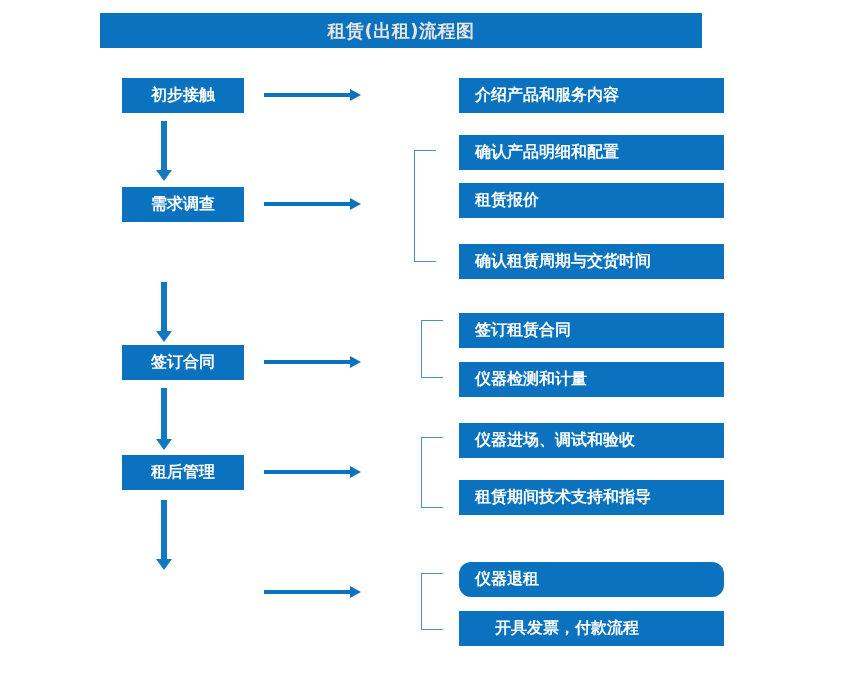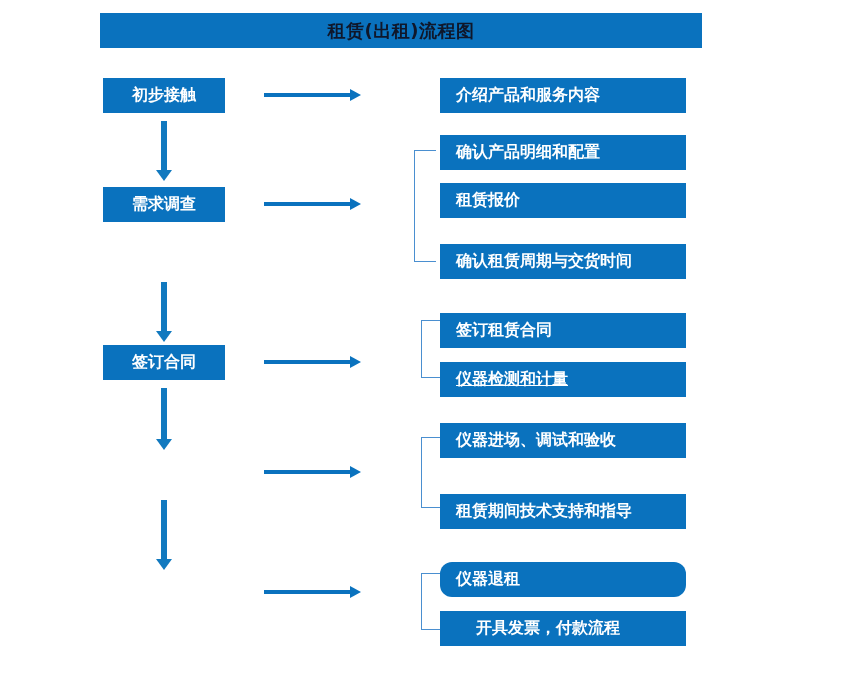--- a/index.html
+++ b/index.html
@@ -20,46 +20,47 @@
     width: 844px;
     height: 688px;
   }
   .title-bar {
     position: absolute;
     left: 100px;
     top: 13px;
     width: 602px;
     height: 35px;
     background: #0a72be;
-    color: #0f172a;
+    color: #e5e5e5;
     font-size: 18px;
     font-weight: bold;
     display: flex;
     align-items: center;
     justify-content: center;
     letter-spacing: 0.5px;
   }
   .box {
     position: absolute;
     background: #0a72be;
     color: #ffffff;
     font-weight: bold;
     display: flex;
     align-items: center;
     box-sizing: border-box;
+    margin-left: 19px;
   }
   .box.left {
     width: 122px;
     height: 35px;
     left: 103px;
     justify-content: center;
     font-size: 16px;
   }
   .box.right {
-    width: 246px;
+    width: 265px;
     height: 35px;
     left: 440px;
     justify-content: flex-start;
     padding-left: 16px;
     font-size: 16px;
   }
   
   .h-arrow {
     position: absolute;
     left: 264px;
@@ -119,20 +120,21 @@
 </head>
 <body>
 
 <div id="canvas">
 
   <div class="title-bar">租赁(出租)流程图</div>
 
   <div class="box left" style="top:78px;">初步接触</div>
   <div class="box left" style="top:187px;">需求调查</div>
   <div class="box left" style="top:345px;">签订合同</div>
+  <div class="box left" style="top:455px;">租后管理</div>
 
   <div class="v-arrow" style="top:121px; height:60px;">
     <div class="shaft" style="height:49px;"></div>
     <div class="head"></div>
   </div>
   <div class="v-arrow" style="top:282px; height:60px;">
     <div class="shaft" style="height:49px;"></div>
     <div class="head"></div>
   </div>
   <div class="v-arrow" style="top:388px; height:62px;">
@@ -170,21 +172,21 @@
   <div class="bracket" style="left:421px; top:437px; height:71px;"></div>
   <div class="bracket" style="left:421px; top:573px; height:57px;"></div>
 
   <div class="box right" style="top:78px;">介绍产品和服务内容</div>
 
   <div class="box right" style="top:135px;text-align:right;">确认产品明细和配置</div>
   <div class="box right" style="top:183px;">租赁报价</div>
   <div class="box right" style="top:244px;">确认租赁周期与交货时间</div>
 
   <div class="box right" style="top:313px;text-align:right;">签订租赁合同</div>
-  <div class="box right" style="top:362px;text-decoration:underline;">仪器检测和计量</div>
+  <div class="box right" style="top:362px;">仪器检测和计量</div>
 
   <div class="box right" style="top:423px;">仪器进场、调试和验收</div>
-  <div class="box right" style="top:494px;">租赁期间技术支持和指导</div>
+  <div class="box right" style="top:480px;">租赁期间技术支持和指导</div>
 
   <div class="box right" style="top:562px;border-radius:12px;">仪器退租</div>
   <div class="box right" style="top:611px;padding-left:36px;">开具发票，付款流程</div>
 
 </div>
 
 </body></html>

